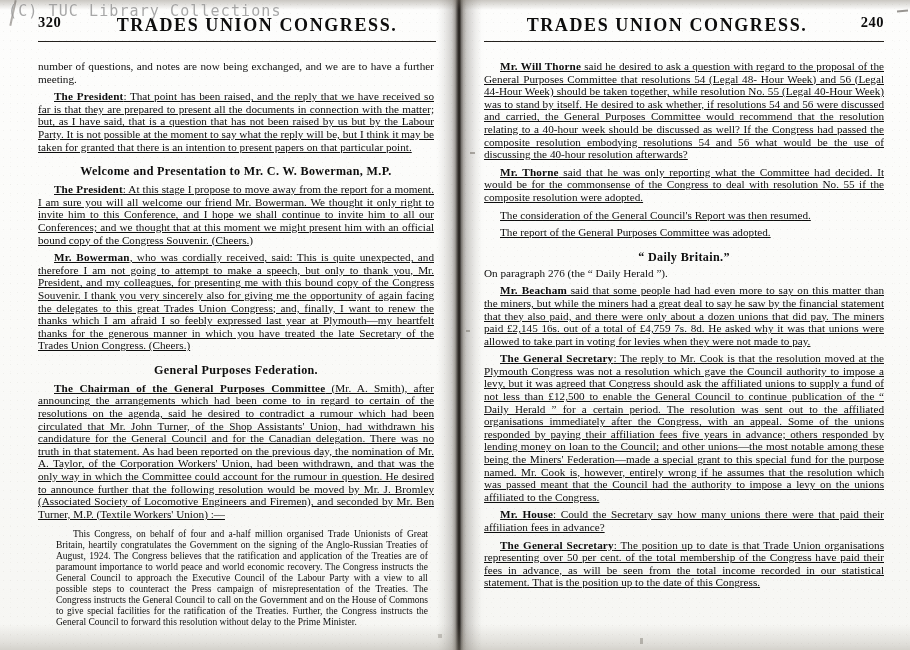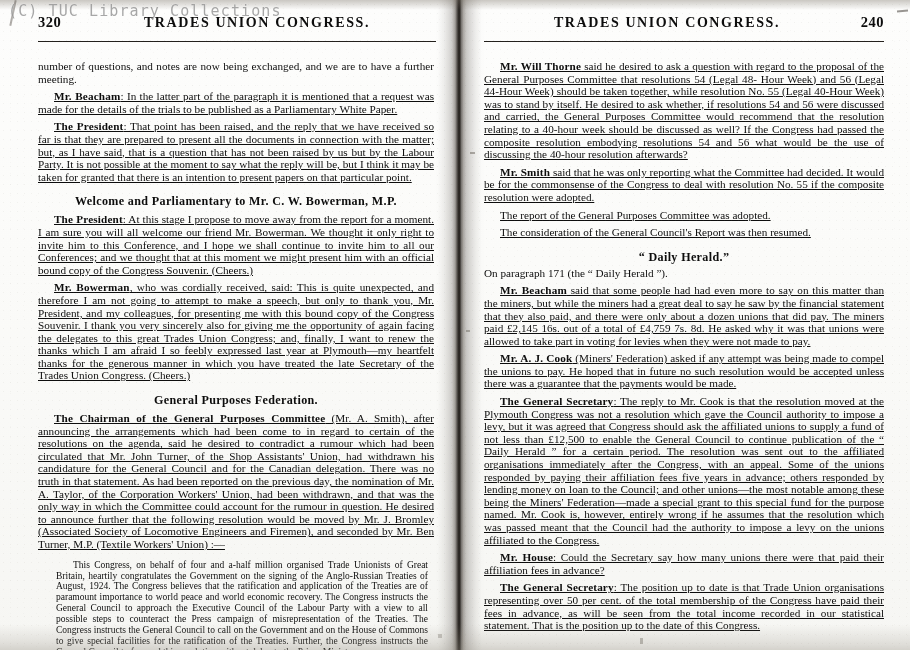--- a/index.html
+++ b/index.html
@@ -68,21 +68,21 @@
     position:relative;height:22px;margin:14px 0 0 0;
   }
   .folio{
     position:absolute;top:0;
     font-weight:bold;font-size:14.5px;letter-spacing:.5px;text-align:center;
   }
   .folio.verso{left:38px;}
   .folio.recto{right:26px;}
   .head-title{
     position:absolute;left:0;right:0;top:1px;
-    text-align:center;font-weight:bold;font-size:14px;
+    text-align:center;font-weight:bold;font-size:18px;
     letter-spacing:1.6px;
   }
   .page.left .head-title{padding-left:56px;}
   .page.right .head-title{padding-right:38px;}
 
   .rule{
     height:0;border-top:1.4px solid #23201c;
     margin:5px 0 0 0;
   }
   .page.left .rule{margin-left:38px;margin-right:22px;}
@@ -168,24 +168,23 @@
   <div class="page left">
     <div class="running-head">
       <span class="folio verso">320</span>
       <span class="head-title">TRADES UNION CONGRESS.</span>
     </div>
     <div class="rule"></div>
 
     <div class="col">
       <div>
           <p class="">number of questions, and notes are now being exchanged, and we are to have a further meeting.</p>
-          <p class="ind sp"><span class="sk">Mr. Beacham</span>: In the latter part of the paragraph it is mentioned that a request was made for the details of the trials to be published as a Parliamentary White Paper.</p>
           <p class="ind sp"><span class="sk">The President</span>: That point has been raised, and the reply that we have received so far is that they are prepared to present all the documents in connection with the matter; but, as I have said, that is a question that has not been raised by us but by the Labour Party. It is not possible at the moment to say what the reply will be, but I think it may be taken for granted that there is an intention to present papers on that particular point.</p>
         </div>
-      <h2 class="sub">Welcome and Parliamentary to Mr. C. W. Bowerman, M.P.</h2>
+      <h2 class="sub">Welcome and Presentation to Mr. C. W. Bowerman, M.P.</h2>
       <div>
           <p class="ind sp"><span class="sk">The President</span>: At this stage I propose to move away from the report for a moment. I am sure you will all welcome our friend Mr. Bowerman. We thought it only right to invite him to this Conference, and I hope we shall continue to invite him to all our Conferences; and we thought that at this moment we might present him with an official bound copy of the Congress Souvenir. (Cheers.)</p>
           <p class="ind sp"><span class="sk">Mr. Bowerman</span>, who was cordially received, said: This is quite unexpected, and therefore I am not going to attempt to make a speech, but only to thank you, Mr. President, and my colleagues, for presenting me with this bound copy of the Congress Souvenir. I thank you very sincerely also for giving me the opportunity of again facing the delegates to this great Trades Union Congress; and, finally, I want to renew the thanks which I am afraid I so feebly expressed last year at Plymouth—my heartfelt thanks for the generous manner in which you have treated the late Secretary of the Trades Union Congress. (Cheers.)</p>
         </div>
       <h2 class="sub">General Purposes Federation.</h2>
       <div>
           <p class="ind sp"><span class="sk">The Chairman of the General Purposes Committee</span> (Mr. A. Smith), after announcing the arrangements which had been come to in regard to certain of the resolutions on the agenda, said he desired to contradict a rumour which had been circulated that Mr. John Turner, of the Shop Assistants' Union, had withdrawn his candidature for the General Council and for the Canadian delegation. There was no truth in that statement. As had been reported on the previous day, the nomination of Mr. A. Taylor, of the Corporation Workers' Union, had been withdrawn, and that was the only way in which the Committee could account for the rumour in question. He desired to announce further that the following resolution would be moved by Mr. J. Bromley (Associated Society of Locomotive Engineers and Firemen), and seconded by Mr. Ben Turner, M.P. (Textile Workers' Union) :—</p>
         </div>
       <div class="resolution">
         <p>This Congress, on behalf of four and a-half million organised Trade Unionists of Great Britain, heartily congratulates the Government on the signing of the Anglo-Russian Treaties of August, 1924. The Congress believes that the ratification and application of the Treaties are of paramount importance to world peace and world economic recovery. The Congress instructs the General Council to approach the Executive Council of the Labour Party with a view to all possible steps to counteract the Press campaign of misrepresentation of the Treaties. The Congress instructs the General Council to call on the Government and on the House of Commons to give special facilities for the ratification of the Treaties. Further, the Congress instructs the General Council to forward this resolution without delay to the Prime Minister.</p>
@@ -196,29 +195,28 @@
   <div class="page right">
     <div class="running-head">
       <span class="head-title">TRADES UNION CONGRESS.</span>
       <span class="folio recto">240</span>
     </div>
     <div class="rule"></div>
 
     <div class="col">
       <div>
           <p class="ind sp"><span class="sk">Mr. Will Thorne</span> said he desired to ask a question with regard to the proposal of the General Purposes Committee that resolutions 54 (Legal 48- Hour Week) and 56 (Legal 44-Hour Week) should be taken together, while resolution No. 55 (Legal 40-Hour Week) was to stand by itself. He desired to ask whether, if resolutions 54 and 56 were discussed and carried, the General Purposes Committee would recommend that the resolution relating to a 40-hour week should be discussed as well? If the Congress had passed the composite resolution embodying resolutions 54 and 56 what would be the use of discussing the 40-hour resolution afterwards?</p>
-          <p class="ind sp"><span class="sk">Mr. Smith</span> said that he was only reporting what the Committee had decided. It would be for the commonsense of the Congress to deal with resolution No. 55 if the composite resolution were adopted.</p>
+          <p class="ind sp"><span class="sk">Mr. Thorne</span> said that he was only reporting what the Committee had decided. It would be for the commonsense of the Congress to deal with resolution No. 55 if the composite resolution were adopted.</p>
+          <p class="ind sp">The consideration of the General Council's Report was then resumed.</p>
           <p class="ind sp">The report of the General Purposes Committee was adopted.</p>
-          <p class="ind sp">The consideration of the General Council's Report was then resumed.</p>
-        </div>
-      <h2 class="sub">“ Daily Herald.”</h2>
-      <div>
-          <p class="">On paragraph 171 (the “ Daily Herald ”).</p>
+        </div>
+      <h2 class="sub">“ Daily Britain.”</h2>
+      <div>
+          <p class="">On paragraph 276 (the “ Daily Herald ”).</p>
           <p class="ind sp"><span class="sk">Mr. Beacham</span> said that some people had had even more to say on this matter than the miners, but while the miners had a great deal to say he saw by the financial statement that they also paid, and there were only about a dozen unions that did pay. The miners paid £2,145 16s. out of a total of £4,759 7s. 8d. He asked why it was that unions were allowed to take part in voting for levies when they were not made to pay.</p>
-          <p class="ind sp"><span class="sk">Mr. A. J. Cook</span> (Miners' Federation) asked if any attempt was being made to compel the unions to pay. He hoped that in future no such resolution would be accepted unless there was a guarantee that the payments would be made.</p>
           <p class="ind sp"><span class="sk">The General Secretary</span>: The reply to Mr. Cook is that the resolution moved at the Plymouth Congress was not a resolution which gave the Council authority to impose a levy, but it was agreed that Congress should ask the affiliated unions to supply a fund of not less than £12,500 to enable the General Council to continue publication of the “ Daily Herald ” for a certain period. The resolution was sent out to the affiliated organisations immediately after the Congress, with an appeal. Some of the unions responded by paying their affiliation fees five years in advance; others responded by lending money on loan to the Council; and other unions—the most notable among these being the Miners' Federation—made a special grant to this special fund for the purpose named. Mr. Cook is, however, entirely wrong if he assumes that the resolution which was passed meant that the Council had the authority to impose a levy on the unions affiliated to the Congress.</p>
           <p class="ind sp"><span class="sk">Mr. House</span>: Could the Secretary say how many unions there were that paid their affiliation fees in advance?</p>
           <p class="ind sp"><span class="sk">The General Secretary</span>: The position up to date is that Trade Union organisations representing over 50 per cent. of the total membership of the Congress have paid their fees in advance, as will be seen from the total income recorded in our statistical statement. That is the position up to the date of this Congress.</p>
         </div>
 
     </div>
   </div>
 
 </div>
 

